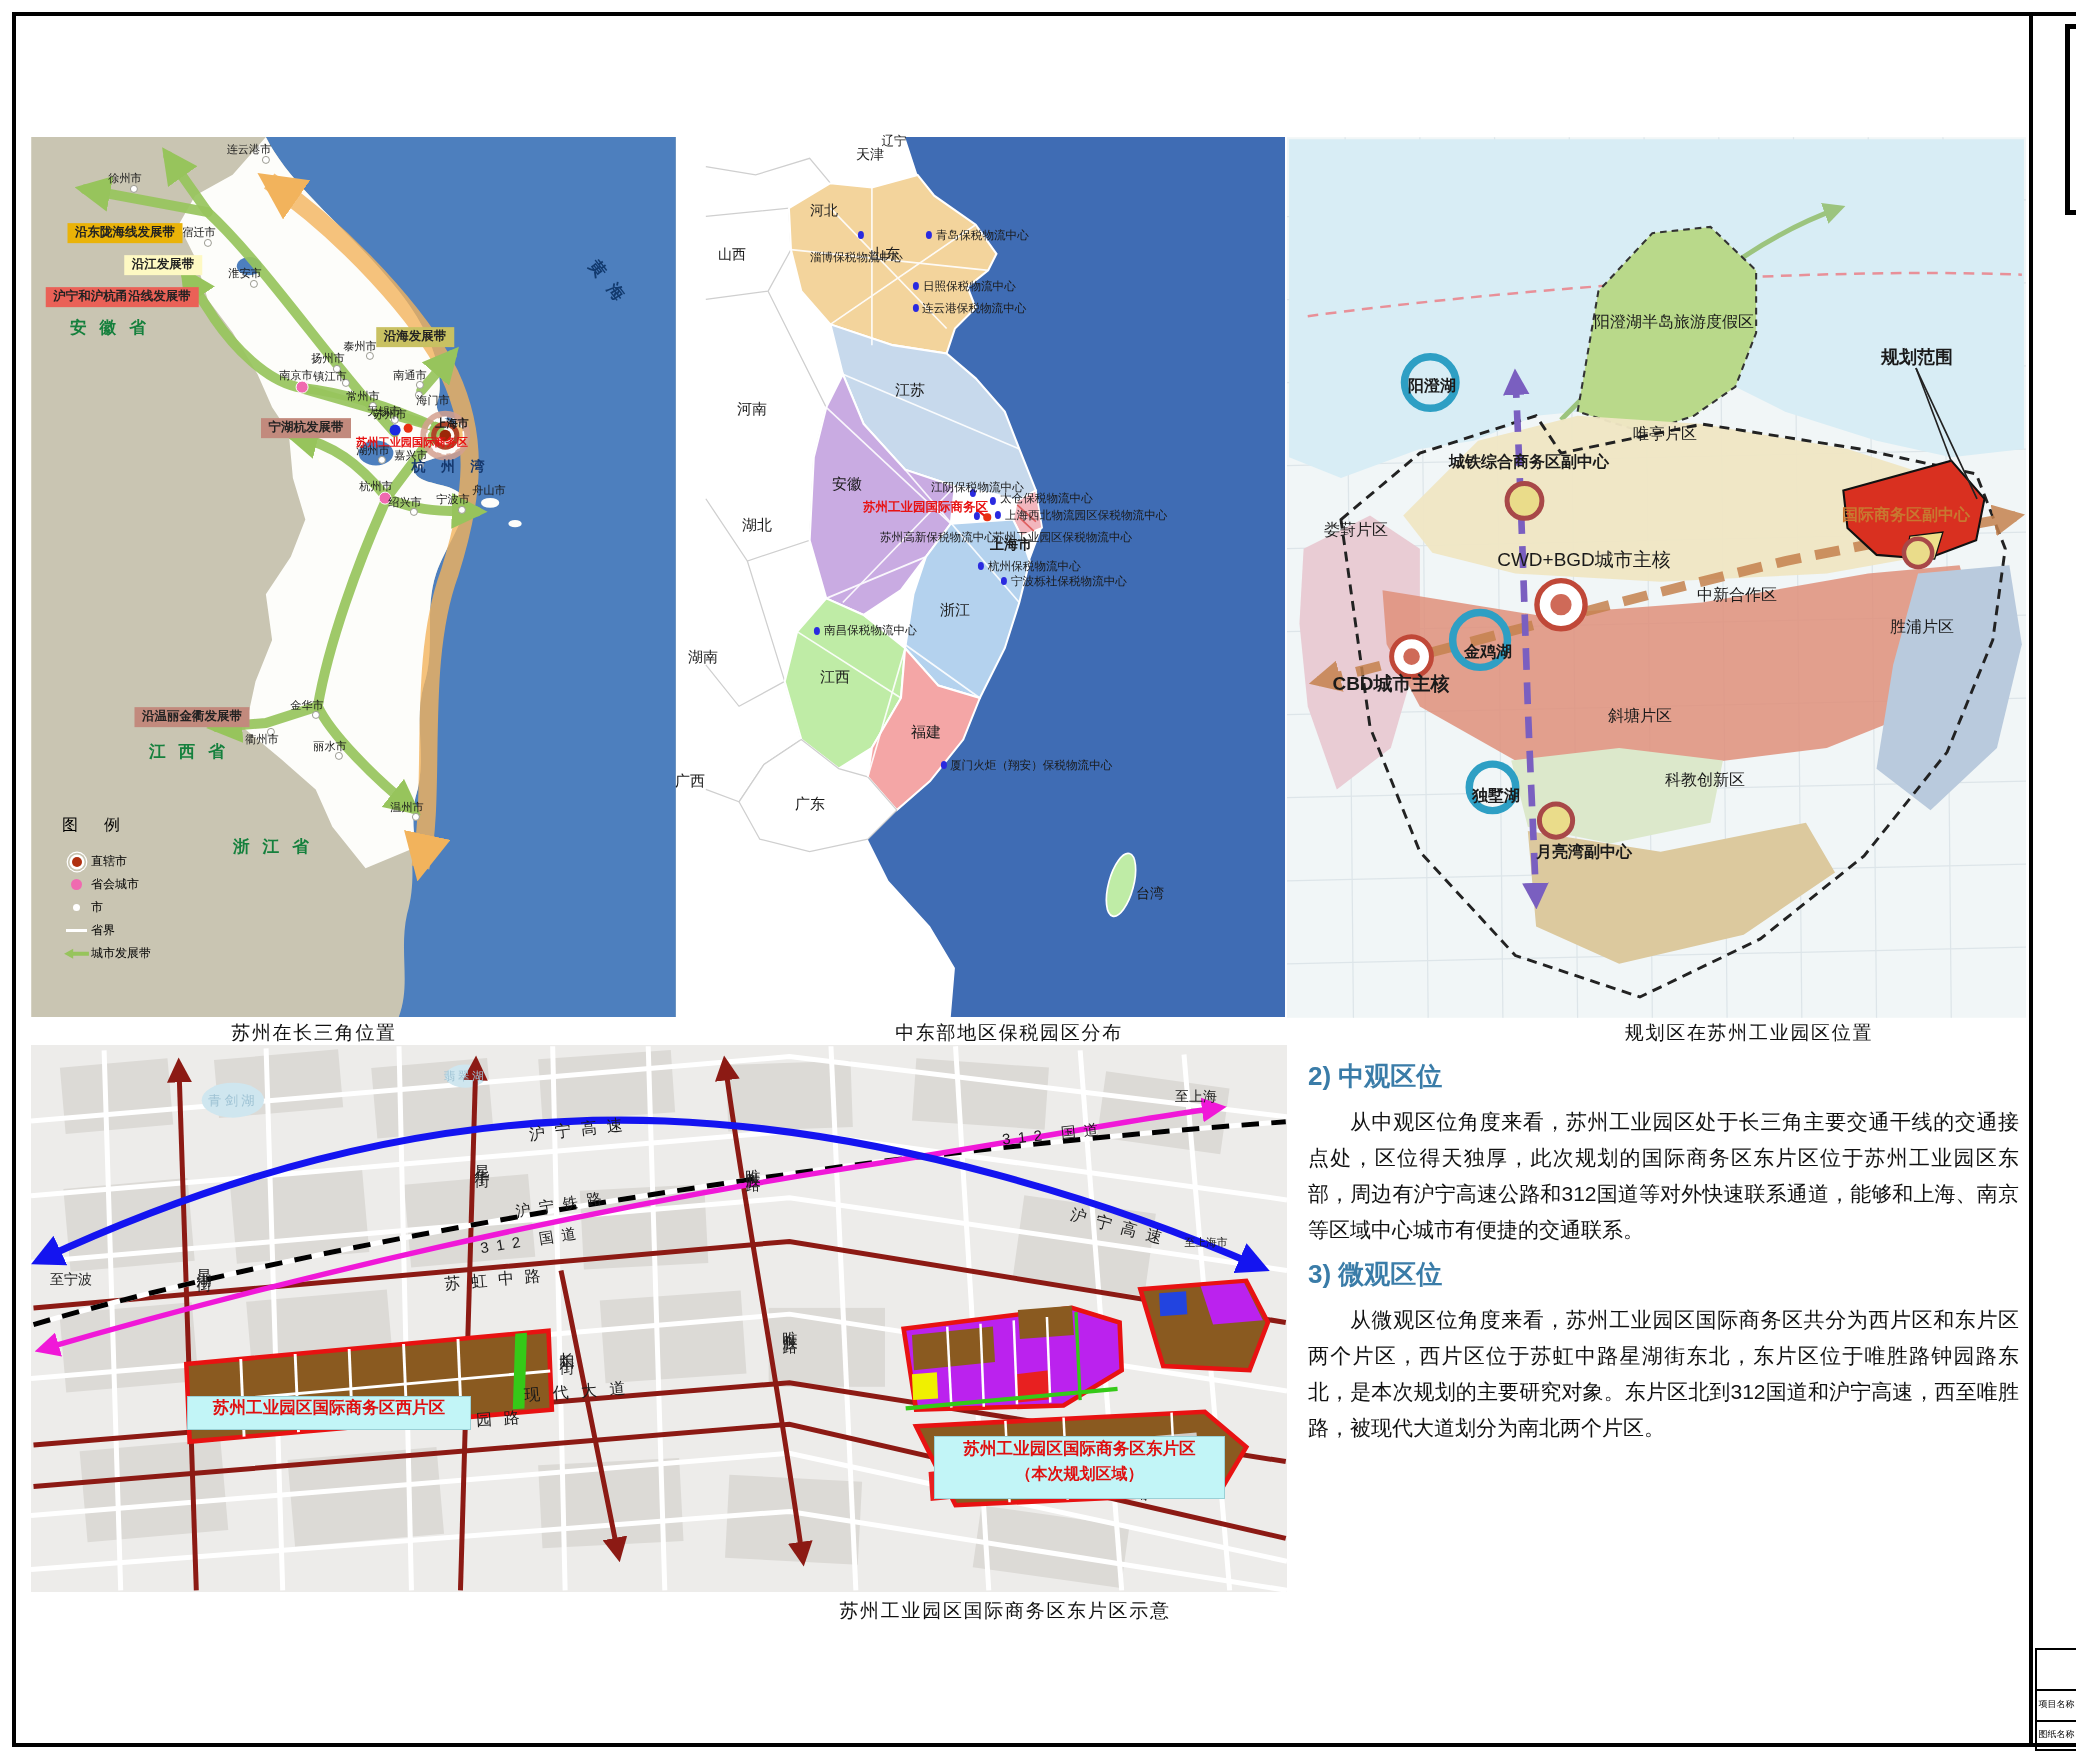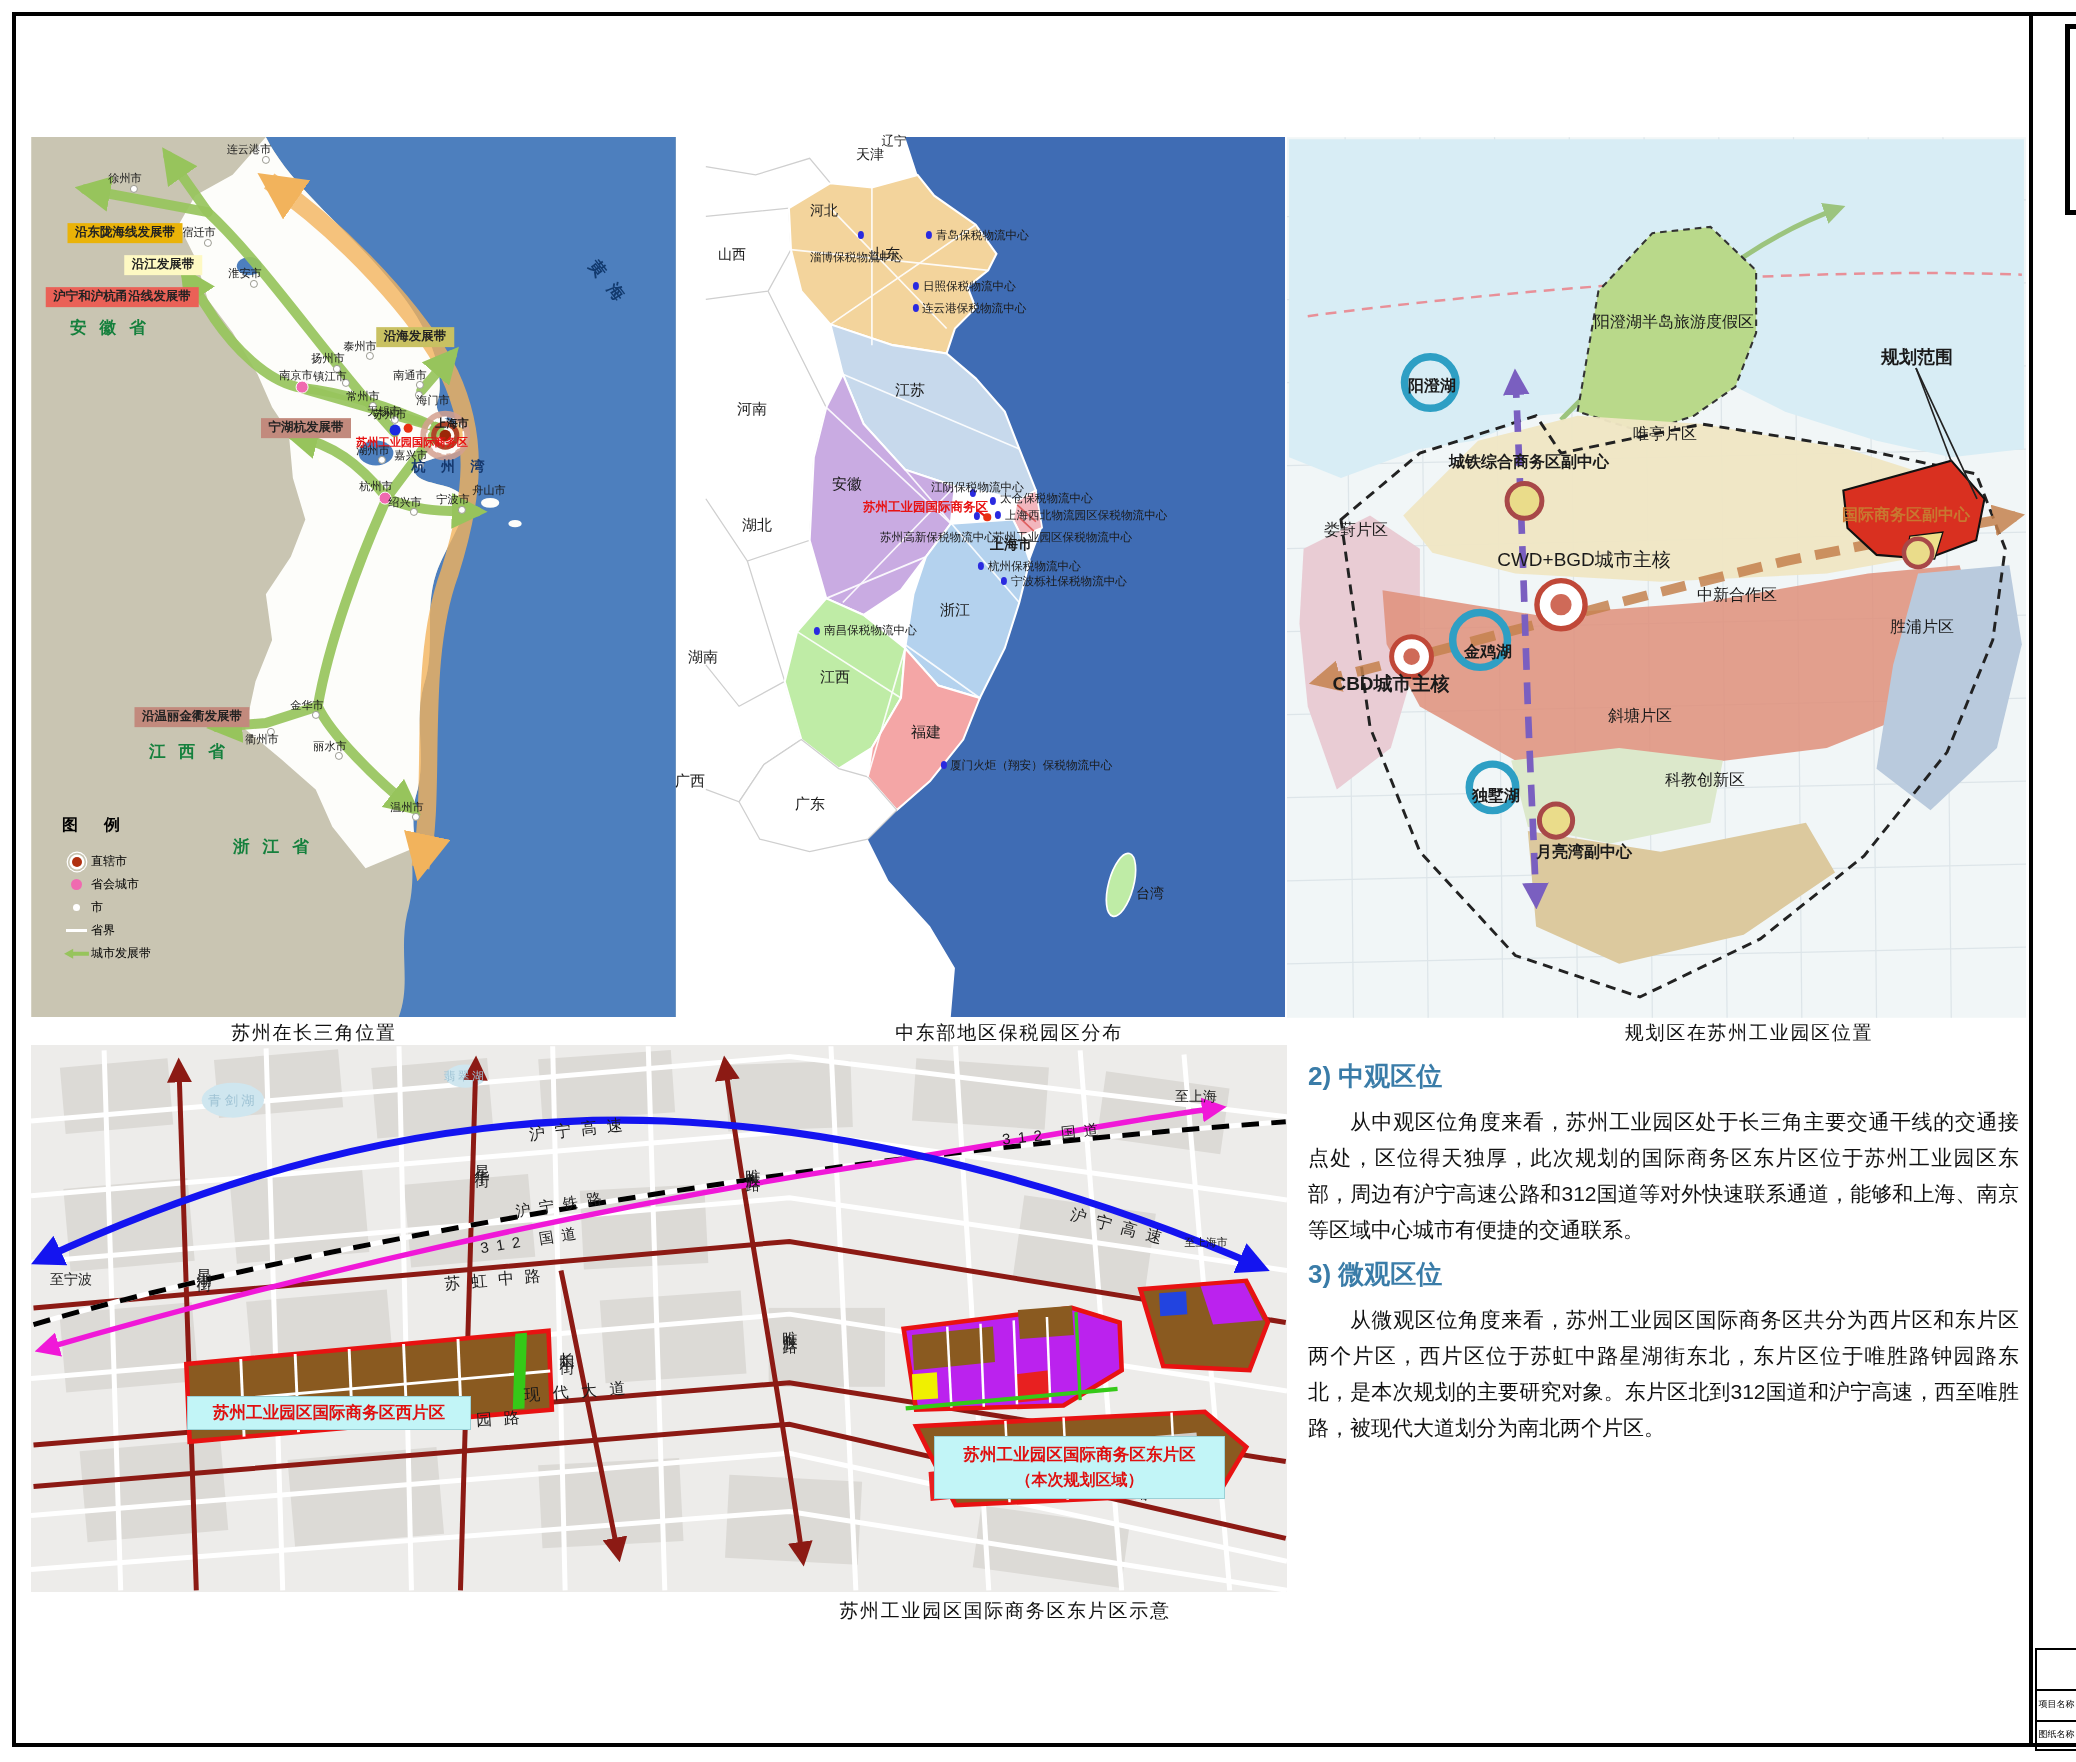--- a/index.html
+++ b/index.html
@@ -21,23 +21,23 @@
   .red-hl{color:#e81212;font-weight:bold;}
   .mlab{font-size:11.6px;transform:translate(0,-50%);}
   .dotc{position:absolute;border-radius:50%;transform:translate(-50%,-50%);z-index:5;}
   .wdot{width:6.2px;height:6.2px;background:#fff;border:0.8px solid #9a9a90;}
   .pdot{width:10.8px;height:10.8px;background:#f06ab0;border:1.2px solid #fff;}
   .bdot{width:10.8px;height:10.8px;background:#1a2ae0;}
   .rdot{width:8.7px;height:8.7px;background:#e83012;}
   .mdot{width:6.2px;height:8px;background:#2a2ae0;border-radius:50%;}
   .rlab{font-size:16px;}
   .caption{font-size:19px;color:#111;letter-spacing:1.7px;z-index:8;}
-  .cyanbox{position:absolute;background:#c2f5f7;border:0.8px solid #9ad0d6;color:#e01010;font-weight:bold;text-align:center;z-index:9;display:flex;flex-direction:column;justify-content:center;}
+  .cyanbox{position:absolute;background:#c2f5f7;border:0.8px solid #9ad0d6;color:#e01010;font-weight:bold;text-align:center;z-index:9;display:flex;flex-direction:column;justify-content:flex-start;}
   .legend{position:absolute;left:62px;top:815px;z-index:8;}
-  .legend .ttl{font-size:16px;font-weight:bold;letter-spacing:10.8px;margin-bottom:14px;}
+  .legend .ttl{font-size:16px;font-weight:normal;letter-spacing:10.8px;margin-bottom:14px;}
   .legend .row{display:flex;align-items:center;height:23px;}
   .legend .ic{width:29px;display:flex;justify-content:center;align-items:center;}
   .legend .tx{font-size:12px;}
   .titlebox{position:absolute;left:2065px;top:24px;width:409px;height:191px;border:5px solid #000;box-sizing:border-box;display:flex;flex-direction:column;align-items:center;justify-content:center;z-index:8;background:#fff;}
   .tpanel{position:absolute;left:1308px;top:1053px;width:711px;z-index:6;}
   .tpanel h3{font-size:26px;color:#3a7ca8;font-weight:bold;margin:5.8px 0 10px 0;}
   .tpanel p{font-size:21px;line-height:1.72;text-indent:2em;margin:0 0 8.3px 0;text-align:justify;color:#111;}
   .ftable{position:absolute;left:2035px;top:1648px;width:439px;height:103px;border:2.5px solid #000;box-sizing:border-box;z-index:8;background:#fff;}
   .ftable .cell{position:absolute;display:flex;align-items:center;justify-content:center;box-sizing:border-box;}
   .fline{position:absolute;background:#000;}

